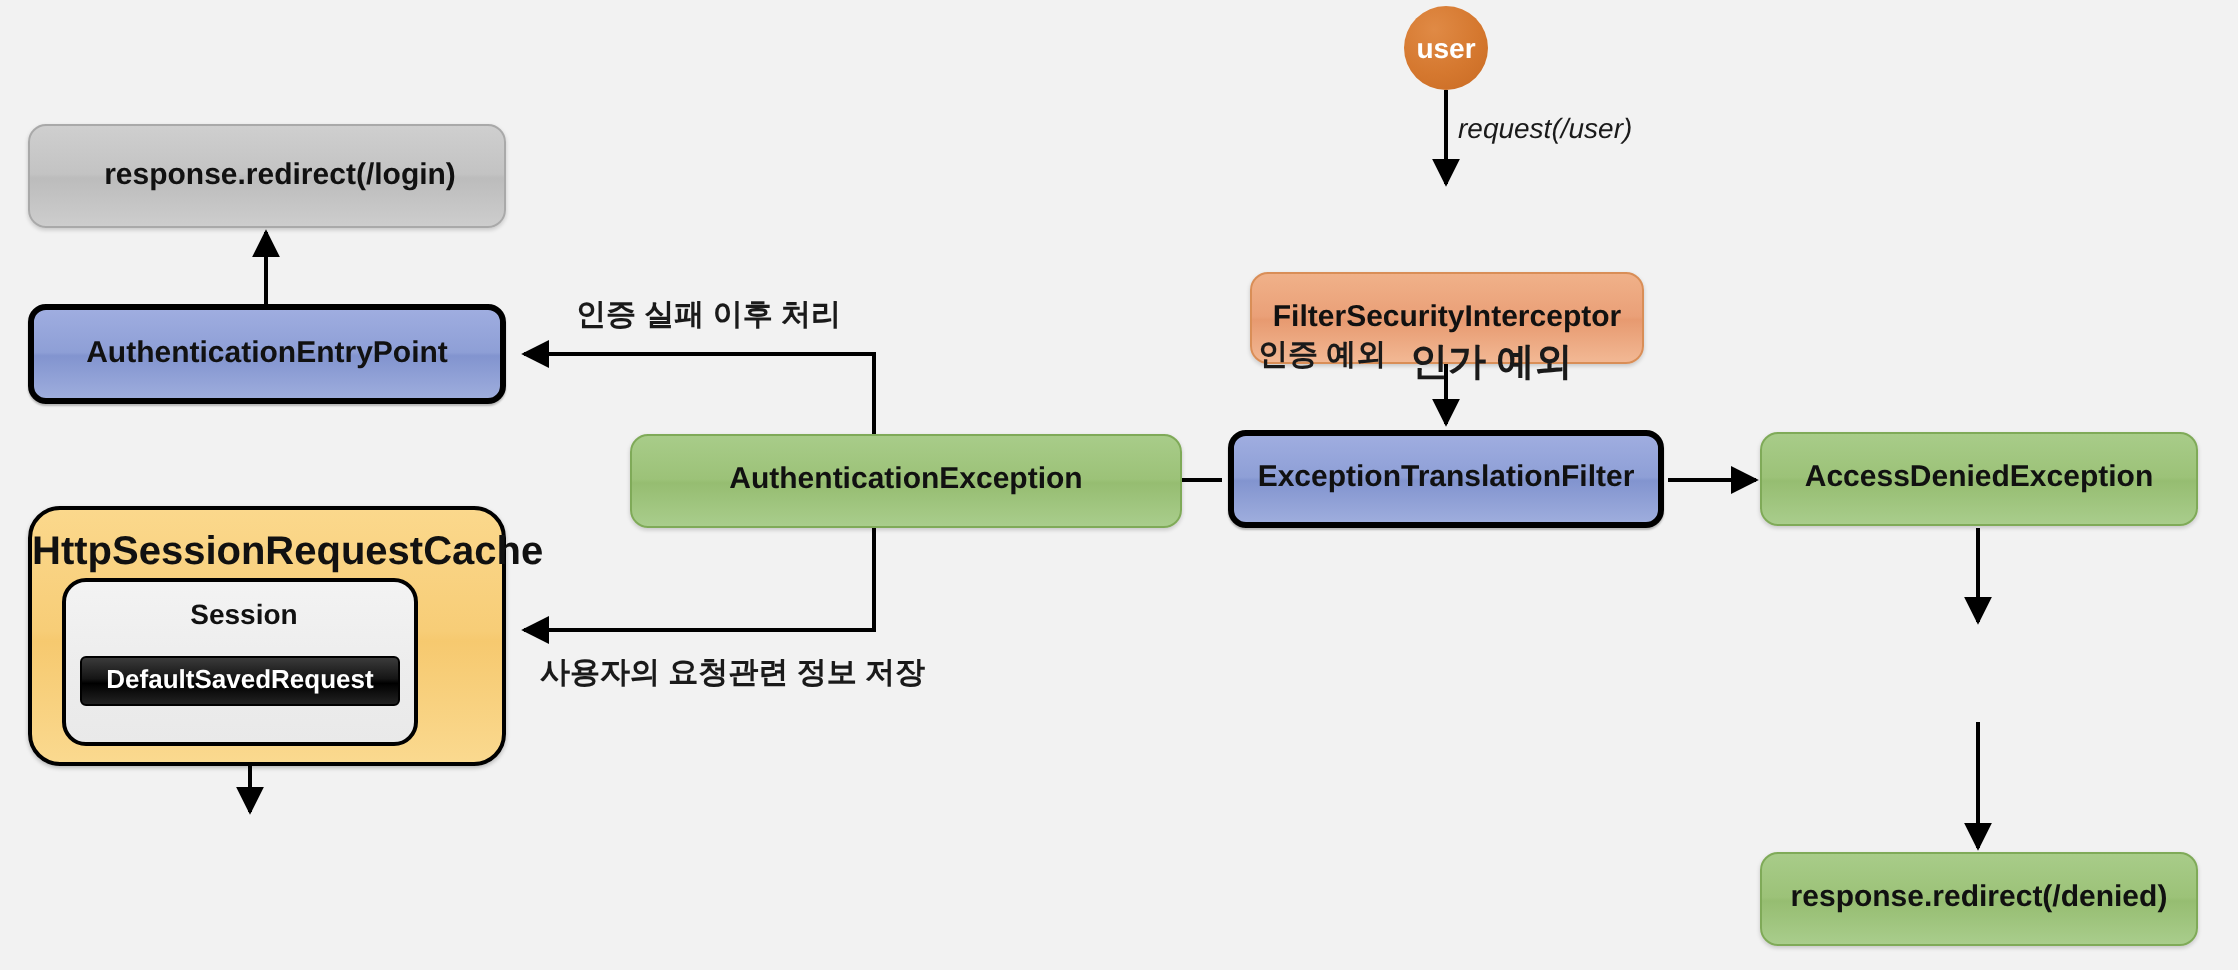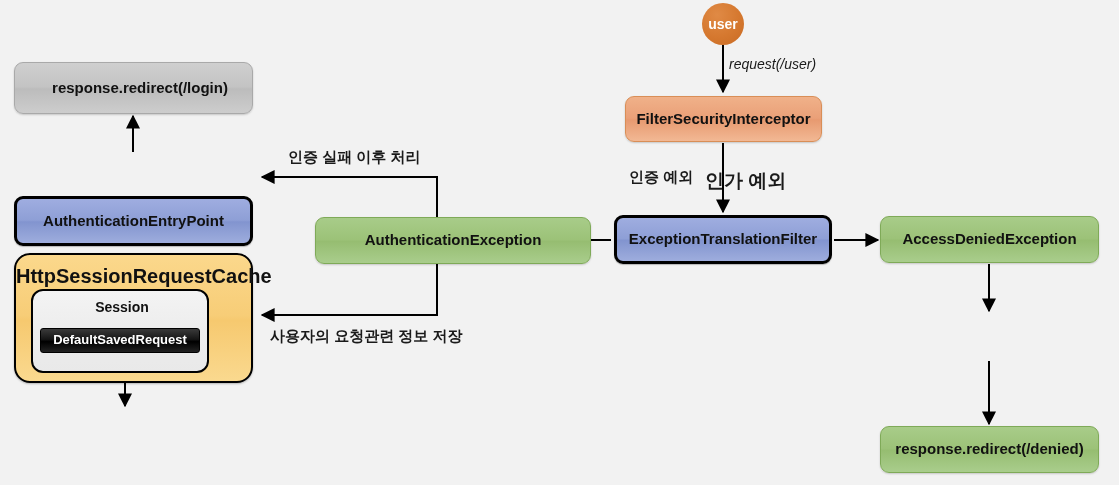--- a/index.html
+++ b/index.html
@@ -33,20 +33,21 @@
   }
   .n-green{
     background:linear-gradient(180deg,#a8cc89 0%,#9cc278 48%,#96bd71 52%,#a9cd8c 100%);
     border:1.5px solid #7faa58;
     box-shadow:0 1px 2px rgba(0,0,0,.18);
   }
   .n-orange{
     background:linear-gradient(180deg,#f0b189 0%,#eaa078 48%,#e79a70 52%,#f2b894 100%);
     border:1.5px solid #d98e57;
     box-shadow:0 1px 2px rgba(0,0,0,.18);
+    margin-top:40px;
   }
   .n-gray{
     background:linear-gradient(180deg,#cfcfcf 0%,#c3c3c3 48%,#bcbcbc 52%,#cdcdcd 100%);
     border:1.5px solid #a9a9a9;
     box-shadow:0 1px 2px rgba(0,0,0,.18);
   }
   .n-yellow{
     background:linear-gradient(180deg,#fbd88c 0%,#f7cd77 48%,#f6c96f 52%,#fad98f 100%);
     border:2.5px solid #000;
     border-radius:16px;
@@ -128,21 +129,21 @@
   </svg>
 
   <div class="circle" style="left:702px;top:3px;width:42px;height:42px;font-size:14px;">
     <span>user</span>
   </div>
 
   <div class="node n-gray" style="left:14px;top:62px;width:239px;height:52px;font-size:15px;padding-left:13px;">
     <span>response.redirect(/login)</span>
   </div>
 
-  <div class="node n-blue" style="left:14px;top:152px;width:239px;height:50px;font-size:15px;margin-top:44px;">
+  <div class="node n-blue" style="left:14px;top:152px;width:239px;height:50px;font-size:15px;">
     <span>AuthenticationEntryPoint</span>
   </div>
 
   <div class="node n-yellow" style="left:14px;top:253px;width:239px;height:130px;align-items:flex-start;justify-content:center;">
     <span class="inner-title" style="left:0;top:10px;width:239px;font-size:20px;">HttpSessionRequestCache</span>
   </div>
 
   <div class="node n-white" style="left:31px;top:289px;width:178px;height:84px;align-items:flex-start;justify-content:center;z-index:4;">
     <span class="inner-title" style="left:0;top:9px;width:178px;font-size:14px;">Session</span>
   </div>

